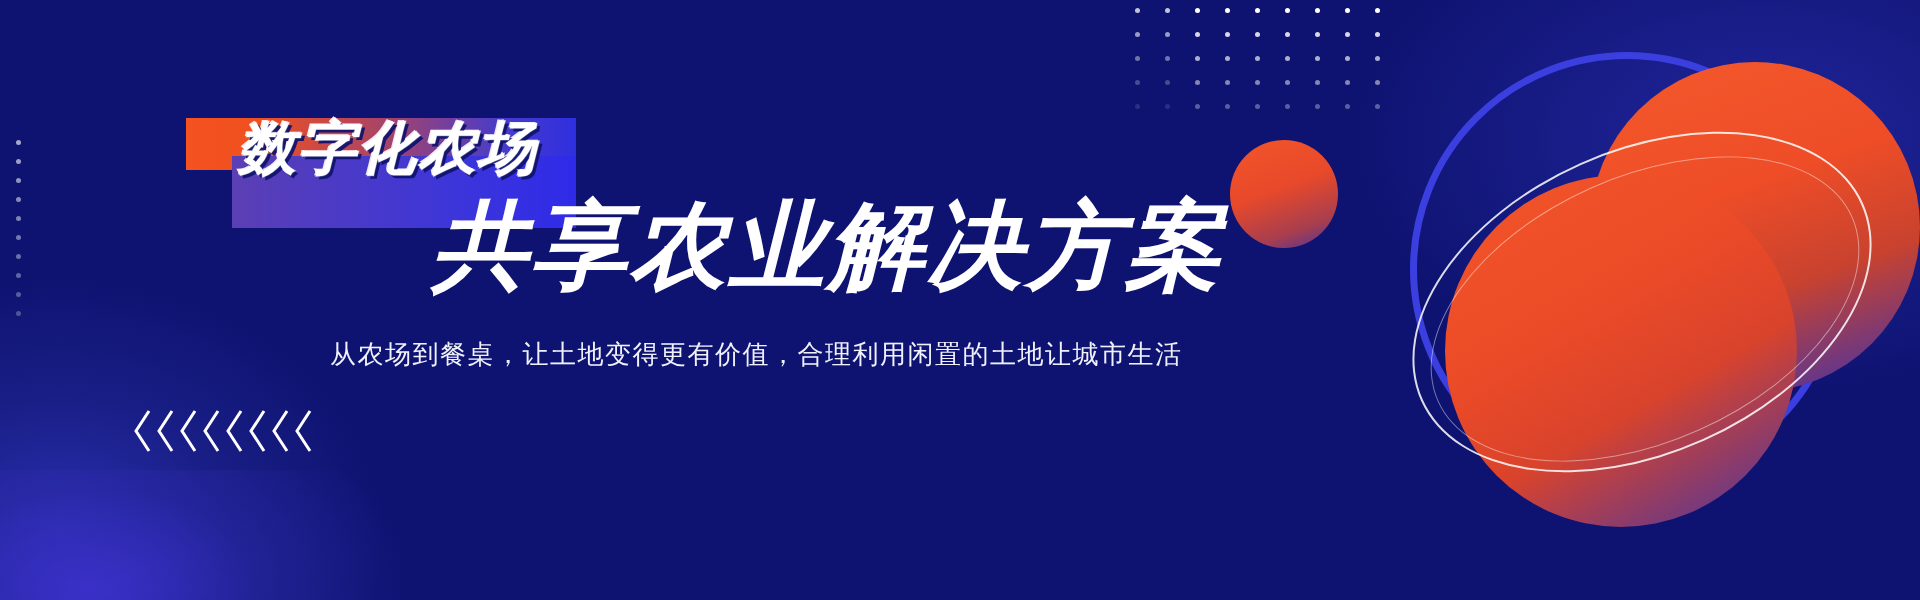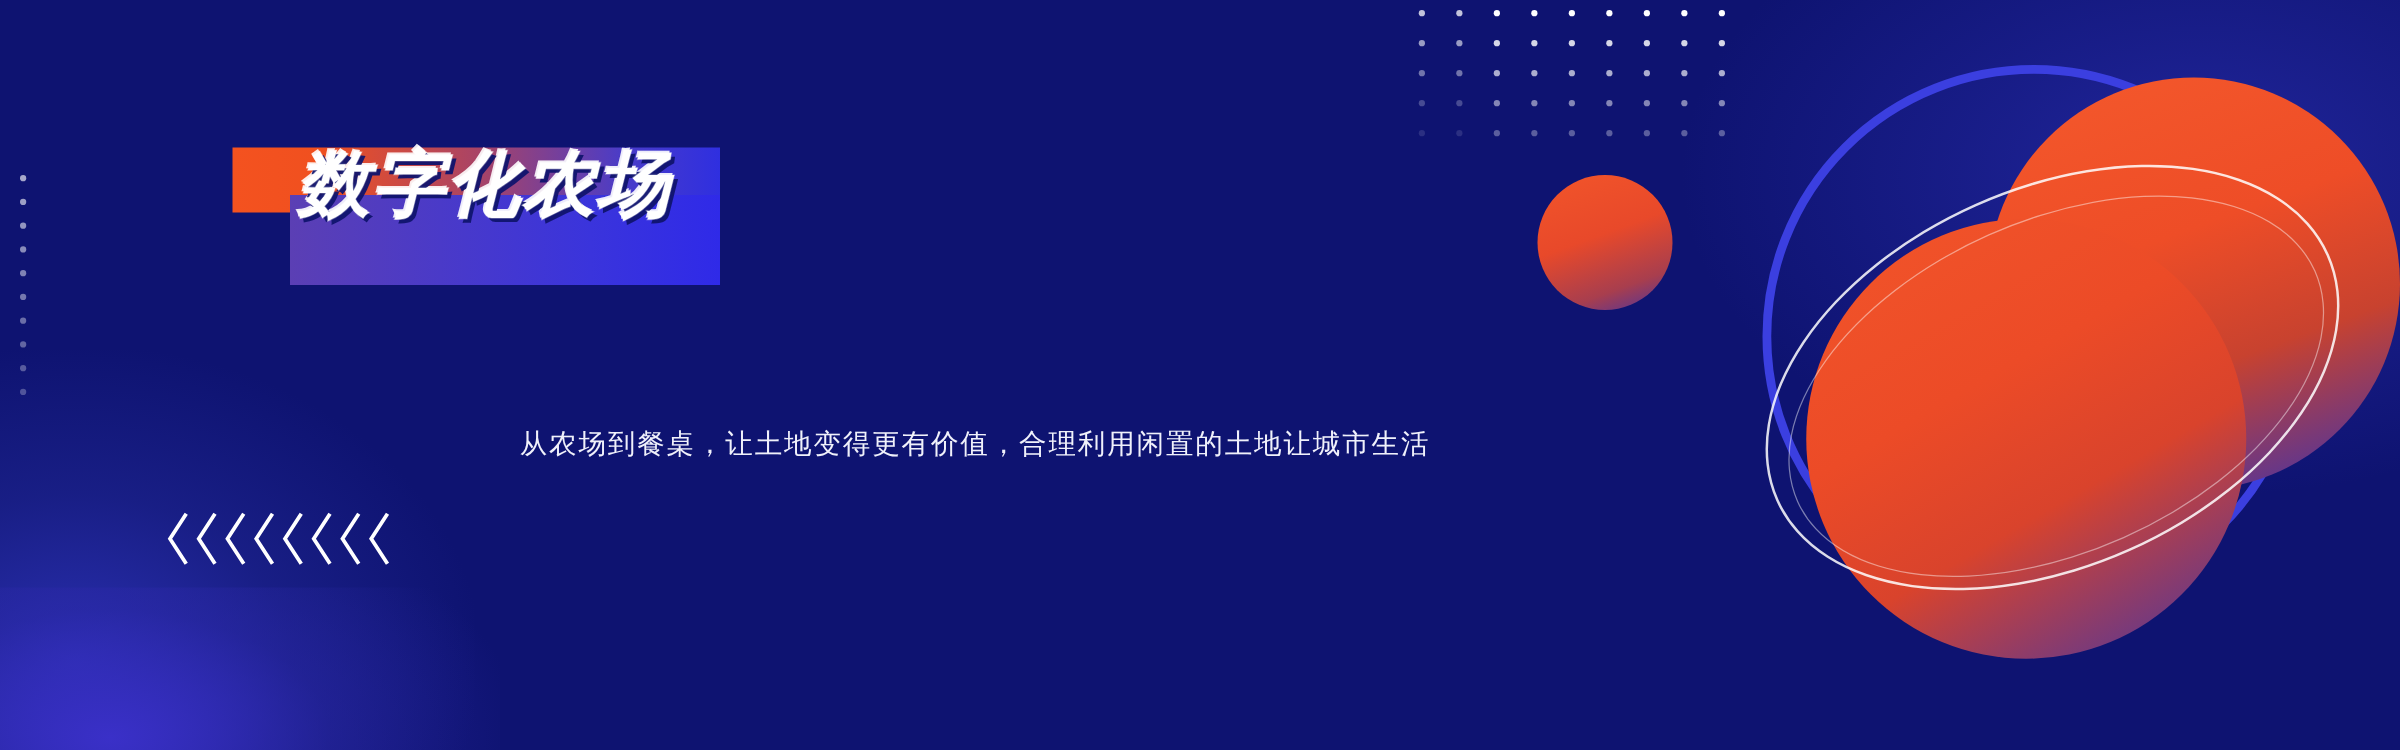--- a/index.html
+++ b/index.html
@@ -96,22 +96,22 @@
   
   .headline{
     position:absolute;left:432px;top:196px;width:720px;
     font-size:96px;font-weight:bold;font-style:italic;
     color:#ffffff;line-height:1.05;letter-spacing:3px;white-space:nowrap;
   }
 
   
   .subtitle{
     position:absolute;left:330px;top:328px;width:900px;
-    text-align:center;color:#f0f1fb;
-    font-size:22px;line-height:53px;letter-spacing:1.5px;
+    color:#f0f1fb;
+    font-size:26px;line-height:53px;letter-spacing:1.5px;
   }
   .subtitle div{white-space:nowrap;}
 </style>
 </head>
 <body>
 
 <div class="banner">
 
   <div class="glow-tr"></div>
   <div class="glow-bl"></div>
@@ -213,18 +213,19 @@
         <path d="M16 2 L3 22 L16 42" fill="none" stroke="#ffffff" stroke-width="3"></path>
       </svg>
     </div>
 
   <div class="badge-wrap">
     <div class="badge-bar"></div>
     <div class="badge-rect"></div>
     <div class="badge-text">数字化农场</div>
   </div>
 
+  <div class="headline">共享农业解决方案</div>
 
   <div class="subtitle" id="subtitle">
       <div>从农场到餐桌，让土地变得更有价值，合理利用闲置的土地让城市生活</div>
     </div>
 
 </div>
 
 </body></html>

